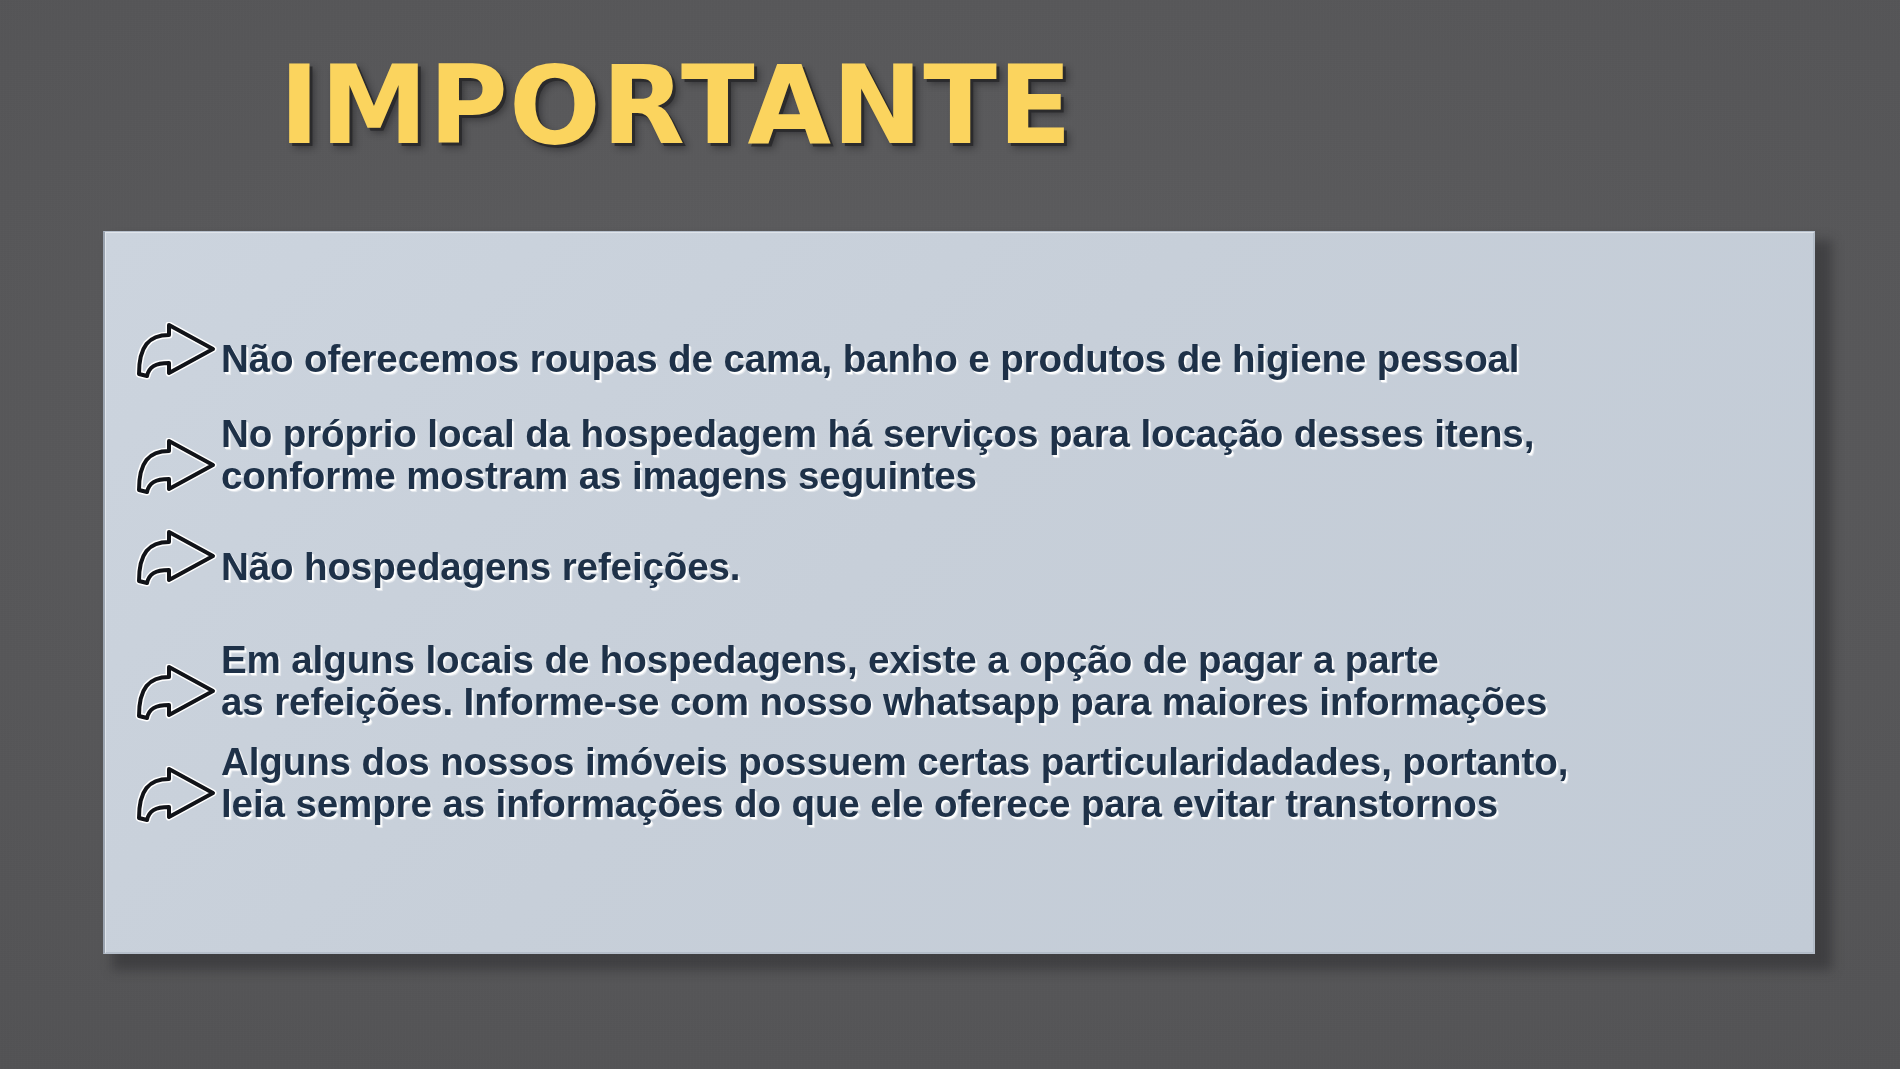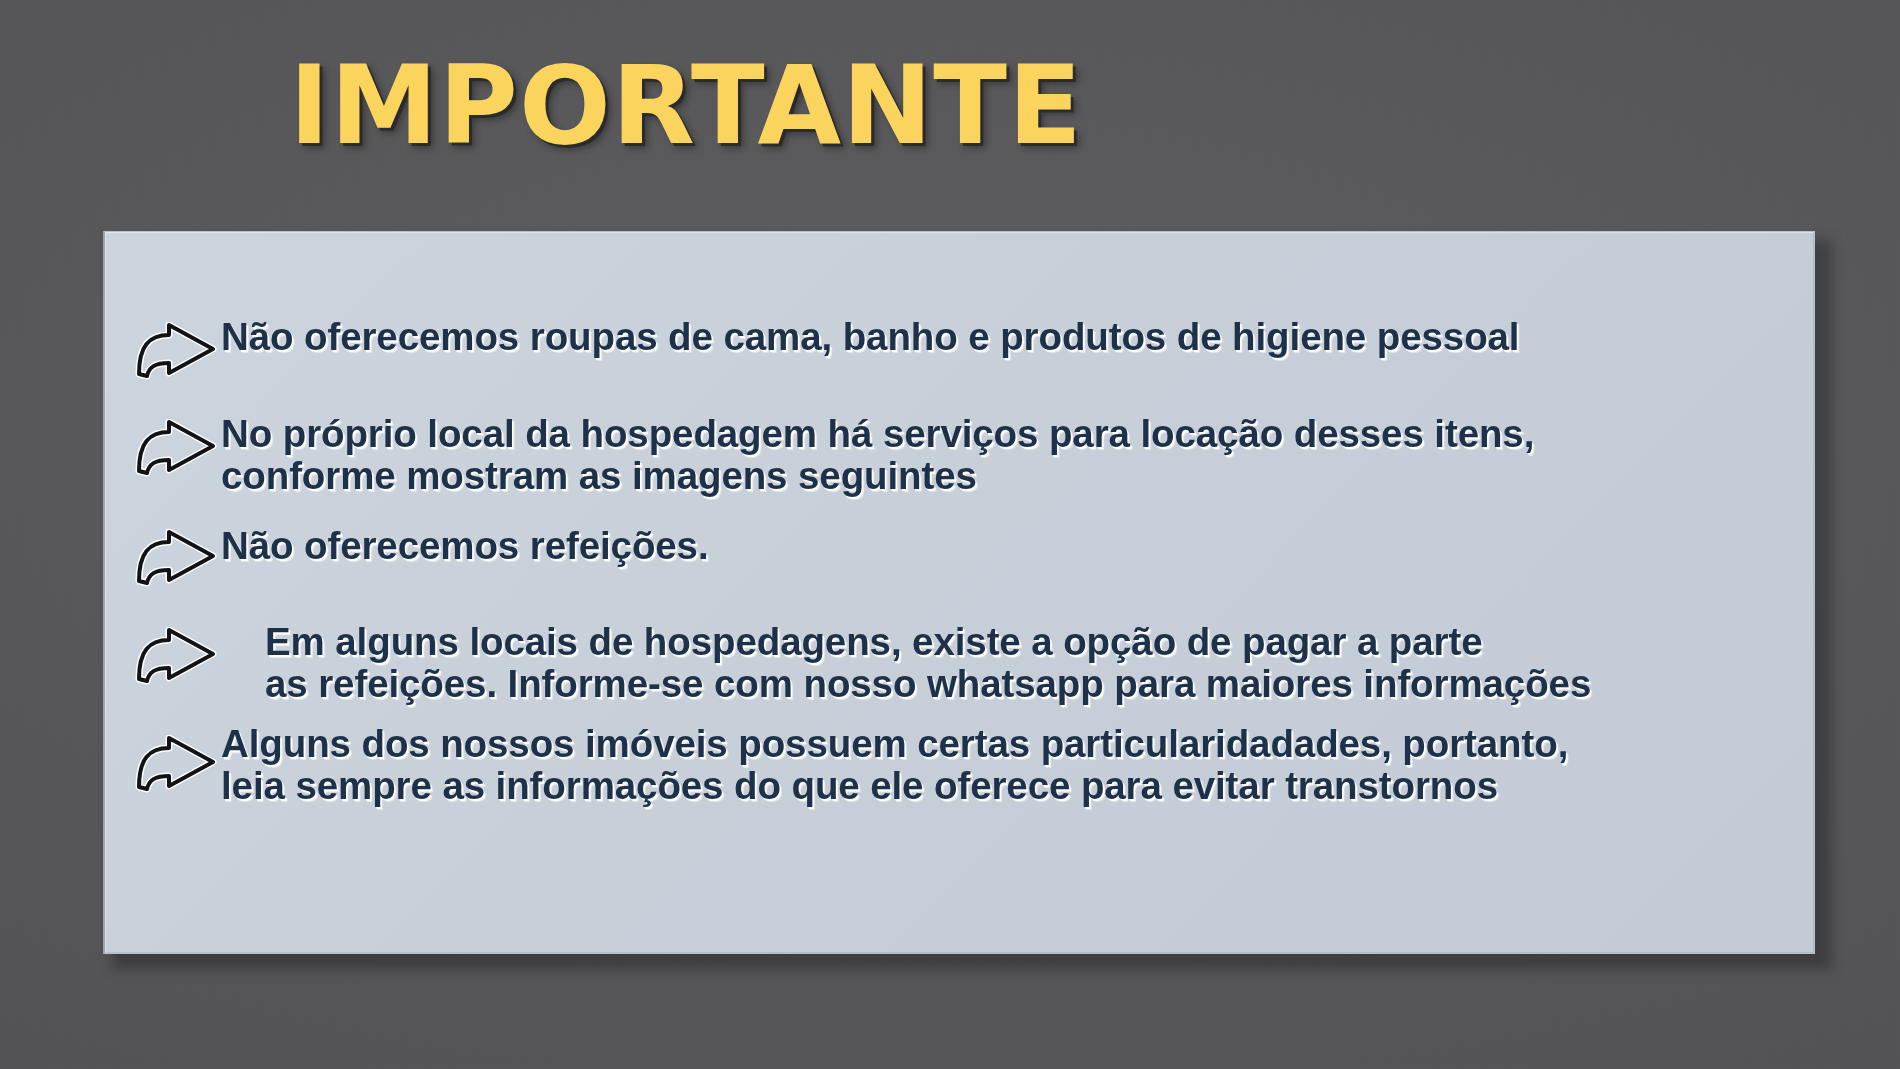--- a/index.html
+++ b/index.html
@@ -36,21 +36,21 @@
     pointer-events: none;
     opacity: .35;
     background-image:
       repeating-linear-gradient(0deg, rgba(255,255,255,.012) 0 1px, rgba(0,0,0,.012) 1px 2px),
       repeating-linear-gradient(90deg, rgba(255,255,255,.010) 0 1px, rgba(0,0,0,.010) 1px 3px);
   }
 
   
   .title-wrap {
     position: absolute;
-    left: 16px;
+    left: 6px;
     top: 52px;
     width: 1340px;
     text-align: center;
     z-index: 3;
   }
 
   .title {
     display: inline-block;
     font-family: "DejaVu Sans", sans-serif;
     font-weight: bold;
@@ -103,21 +103,21 @@
     position: absolute;
     left: 24px;
     top: 84px;
     width: 1670px;
     z-index: 4;
   }
 
   .bullet {
     position: relative;
     display: flex;
-    align-items: flex-start;
+    align-items: flex-end;
     padding-left: 6px;
   }
 
   .arrow-icon {
     flex: 0 0 auto;
     width: 82px;
     height: 58px;
     margin-top: 6px;
     margin-right: 4px;
   }
@@ -135,21 +135,21 @@
     text-shadow:
       1.5px 1.5px 0 rgba(255,255,255,.92),
       2.5px 2.5px 1px rgba(255,255,255,.55);
     white-space: pre-line;
   }
 
   
   .b1 { margin-top:   0px; }
   .b2 { margin-top:  33px; }
   .b3 { margin-top:  29px; }
-  .b4 { margin-top:  34px; gap: 44px; }
+  .b4 { margin-top:  52px; }
   .b5 { margin-top:  19px; }
 
   .b3 .arrow-icon { margin-top: 4px; }
   .b5 .arrow-icon { margin-top: 12px; }
 </style>
 </head>
 <body>
 
 <div id="slide">
 
@@ -184,21 +184,21 @@
 conforme mostram as imagens seguintes</span>
       </div>
 
       <div class="bullet b3">
         <span class="arrow-icon">
           <svg viewBox="0 0 82 58" xmlns="http://www.w3.org/2000/svg">
             <path d="M4 52 C4 24 14 13 34 13 L34 3 L78 27 L34 51 L34 41 C20 41 14 45 12 54 Z" fill="none" stroke="#ffffff" stroke-width="7" stroke-linejoin="round"></path>
             <path d="M4 52 C4 24 14 13 34 13 L34 3 L78 27 L34 51 L34 41 C20 41 14 45 12 54 Z" fill="none" stroke="#111318" stroke-width="4" stroke-linejoin="round"></path>
           </svg>
         </span>
-        <span class="bullet-text">Não oferecemos refeições.</span>
+        <span class="bullet-text">Não hospedagens refeições.</span>
       </div>
 
       <div class="bullet b4">
         <span class="arrow-icon">
           <svg viewBox="0 0 82 58" xmlns="http://www.w3.org/2000/svg">
             <path d="M4 52 C4 24 14 13 34 13 L34 3 L78 27 L34 51 L34 41 C20 41 14 45 12 54 Z" fill="none" stroke="#ffffff" stroke-width="7" stroke-linejoin="round"></path>
             <path d="M4 52 C4 24 14 13 34 13 L34 3 L78 27 L34 51 L34 41 C20 41 14 45 12 54 Z" fill="none" stroke="#111318" stroke-width="4" stroke-linejoin="round"></path>
           </svg>
         </span>
         <span class="bullet-text">Em alguns locais de hospedagens, existe a opção de pagar a parte

